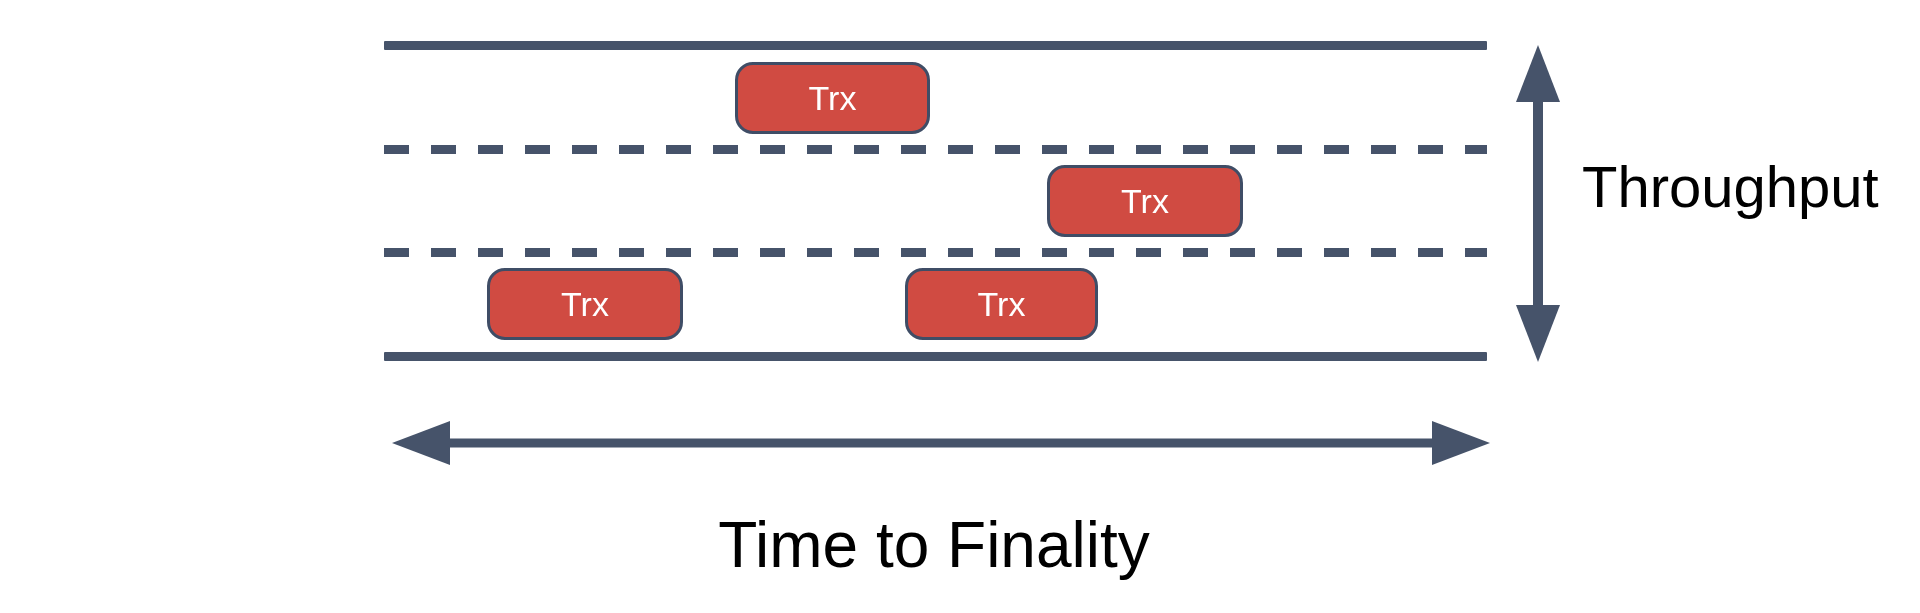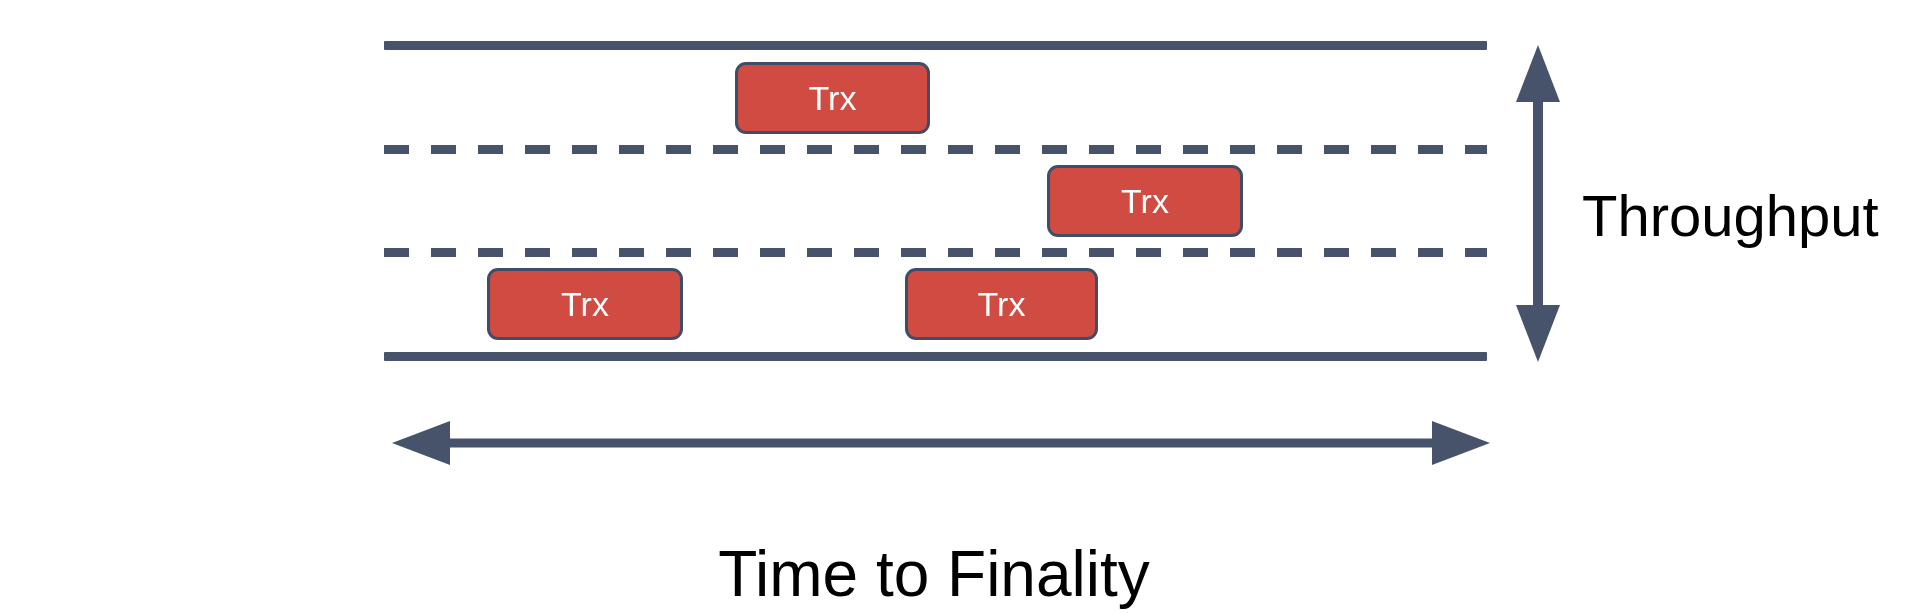--- a/index.html
+++ b/index.html
@@ -46,41 +46,40 @@
   }
   .lane-divider.first{top:145px;}
   .lane-divider.second{top:248px;}
   
   .trx-box{
     position:absolute;
     box-sizing:border-box;
     height:72px;
     background:var(--red-fill);
     border:3px solid var(--red-border);
-    border-radius:11px;
+    border-radius:18px;
     display:flex;
     align-items:center;
     justify-content:center;
     color:var(--box-text);
     font-size:34px;
     line-height:1;
   }
   .trx-box.box-1{left:735px; top:62px;  width:195px;}
   .trx-box.box-2{left:1047px;top:165px; width:196px;}
   .trx-box.box-3{left:487px; top:268px; width:196px;}
   .trx-box.box-4{left:905px; top:268px; width:193px;}
   
   .v-arrow{position:absolute; left:1510px; top:40px;}
   .h-arrow{position:absolute; left:388px;  top:415px;}
   
   .axis-label{
     position:absolute;
     color:var(--label-text);
     white-space:nowrap;
-    margin-top:29px;
   }
   .axis-label.throughput{
     left:1582px;
     top:152px;
     font-size:58px;
     line-height:1.2;
   }
   .axis-label.time-to-finality{
     left:934px;
     top:505px;

